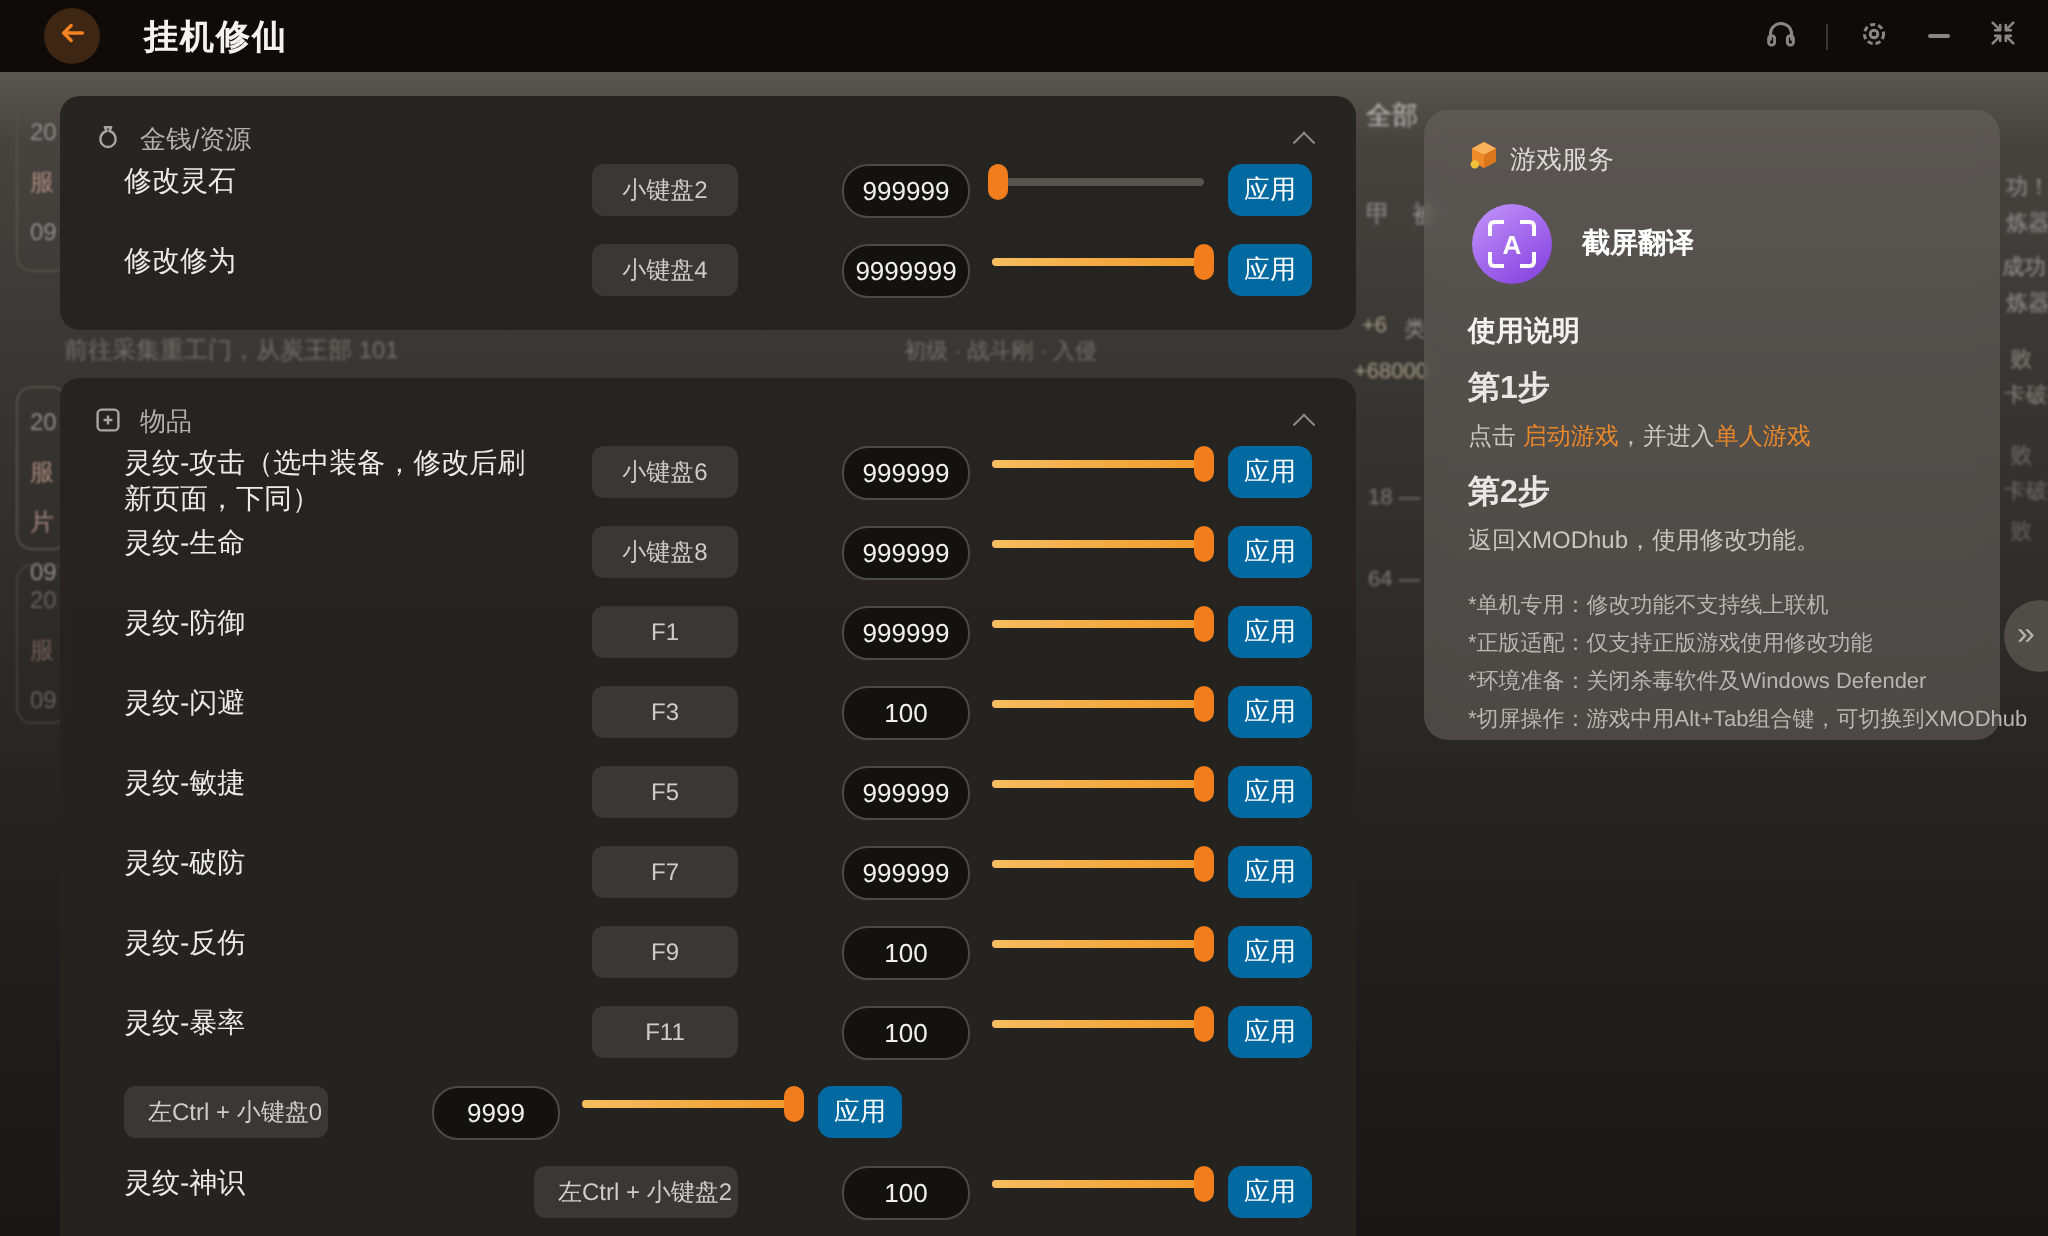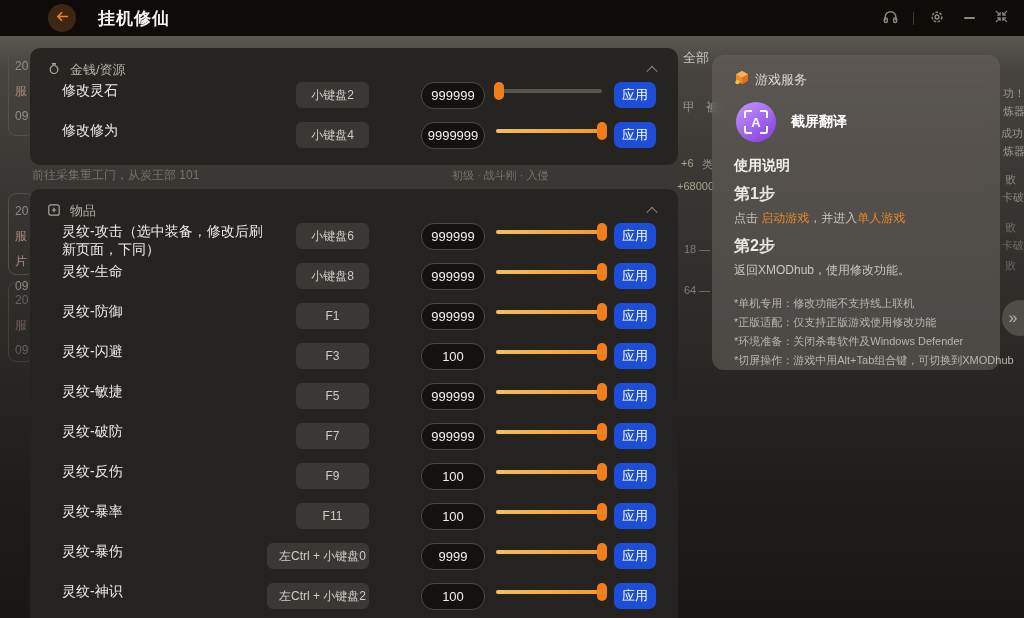--- a/index.html
+++ b/index.html
@@ -9,21 +9,21 @@
   
   .bg { position:absolute; inset:0; z-index:1;
         background:linear-gradient(180deg,#5a5751 36px,#474440 70px,#393733 180px,#2c2a27 330px,#201e1c 480px,#181716 100%); }
   .bg-frag { position:absolute; filter:blur(.7px); white-space:nowrap; }
   .left-block { position:absolute; left:8px; width:26px; border:1px solid #54514c; border-radius:8px;
                 padding:5px 0 5px 6px; color:#8f8d8a; font-size:12px; line-height:25px; filter:blur(.5px); }
   .left-block .srv { color:#ab8a80; }
 
   
   .titlebar { position:absolute; top:0; left:0; right:0; height:36px; background:#0e0b08;
-              display:flex; align-items:center; z-index:50;padding-left:26px; }
+              display:flex; align-items:center; z-index:50; }
   .back-btn { width:28px; height:28px; border-radius:50%; background:#3d2712; border:none;
               margin-left:22px; display:flex; align-items:center; justify-content:center; cursor:pointer; }
   .app-title { color:#f5f3f0; font-size:17px; font-weight:bold; margin-left:22px; letter-spacing:1px; }
   .tb-icons { margin-left:auto; display:flex; align-items:center; gap:14px; margin-right:14px; }
   .tb-icon { width:18px; height:18px; display:flex; align-items:center; justify-content:center; background:none; border:none; cursor:pointer; }
   .tb-divider { width:1px; height:13px; background:#3c3935; }
   .minus-glyph { width:11px; height:2px; background:#8a8783; border-radius:1px; }
 
   
   .card { position:absolute; left:30px; width:648px; background:rgba(37,35,32,.96); z-index:10; }
@@ -39,21 +39,21 @@
   .hotkey { background:#3a3835; border:none; color:#cfccc8; font-size:12px; height:26px; padding:0 12px;
             border-radius:6px; min-width:73px; white-space:nowrap; cursor:pointer; }
   .valuebox { width:64px; height:27px; background:#14120f; border:1px solid #4c4a46; border-radius:13px;
               color:#f2f0ed; font-size:13px; display:flex; align-items:center; justify-content:center;
               margin-right:11px; overflow:hidden;margin-left:40px; }
   .slider { width:106px; height:18px; position:relative; margin-right:12px; cursor:pointer; }
   .slider .track { position:absolute; top:7px; left:0; right:0; height:4px; background:#57534e; border-radius:2px; }
   .slider .fill { position:absolute; top:7px; left:0; height:4px; border-radius:2px;
                   background:linear-gradient(90deg,#f6bd60,#f0992a); }
   .slider .thumb { position:absolute; right:-5px; top:-7px; width:10px; height:18px; background:#f27d1c; border-radius:5px; }
-  .apply { width:42px; height:26px; background:#1d4ed8; border:none; border-radius:7px; color:#fff; font-size:13px; cursor:pointer; }
+  .apply { width:42px; height:26px; background:#0369a1; border:none; border-radius:7px; color:#fff; font-size:13px; cursor:pointer; }
 
   
   .rpanel { position:absolute; left:712px; top:55px; width:288px; height:315px; z-index:20;
             background:rgba(105,101,97,.55); border-radius:12px; padding:15px 22px; backdrop-filter:blur(5px); }
   .service-header { display:flex; align-items:center; gap:5px; color:#dcd9d6; font-size:13px; }
   .service-item { display:flex; align-items:center; gap:15px; margin:13px 0 4px 2px; cursor:pointer; }
   .trans-icon { width:40px; height:40px; border-radius:50%; position:relative; flex:0 0 40px;
                 background:linear-gradient(145deg,#bd8df8 10%,#8845e0 90%); }
   .tc { position:absolute; width:8px; height:8px; border:2px solid #fff; }
   .tc-tl { left:8px; top:8px;  border-right:none; border-bottom:none; border-radius:3px 0 0 0; }
@@ -334,21 +334,20 @@
     <div class="slider">
       <div class="track"></div>
       <div class="fill" style="width: 100%;">
           <div class="thumb"></div>
         </div>
     </div>
     <button class="apply">应用</button>
   </div>
 
   <div class="row">
-    <span class="row-label">灵纹-暴伤</span>
     <span class="hotkey-wrap">
         <button class="hotkey">左Ctrl + 小键盘0</button>
       </span>
     <div class="valuebox">9999</div>
     <div class="slider">
       <div class="track"></div>
       <div class="fill" style="width: 100%;">
           <div class="thumb"></div>
         </div>
     </div>

